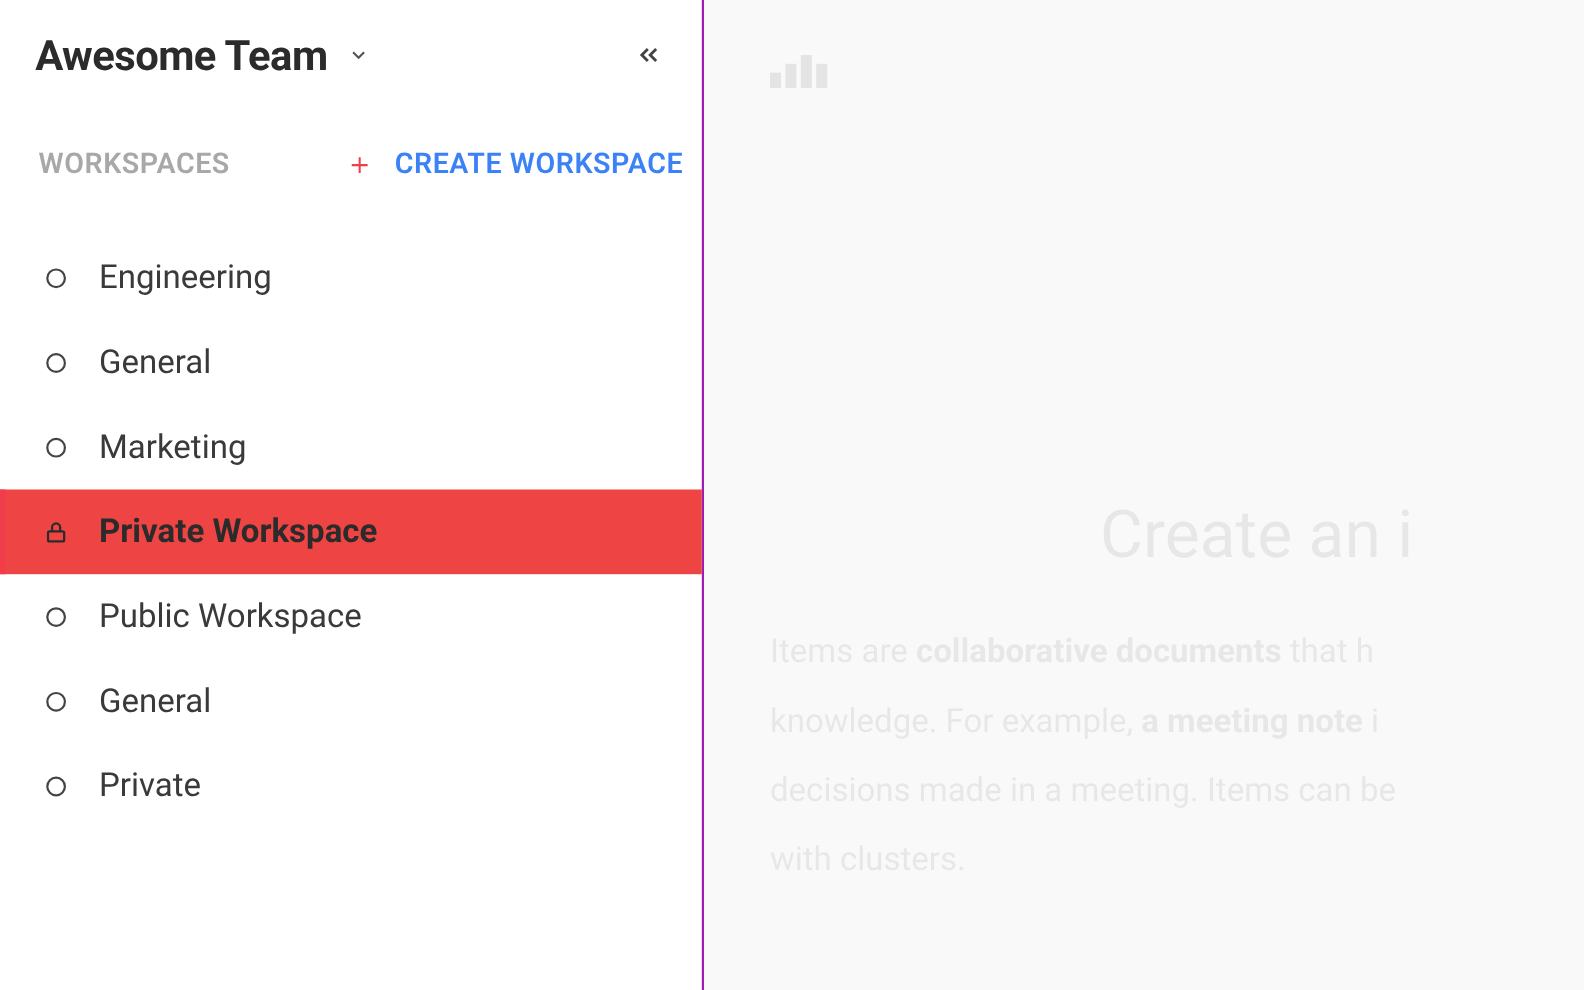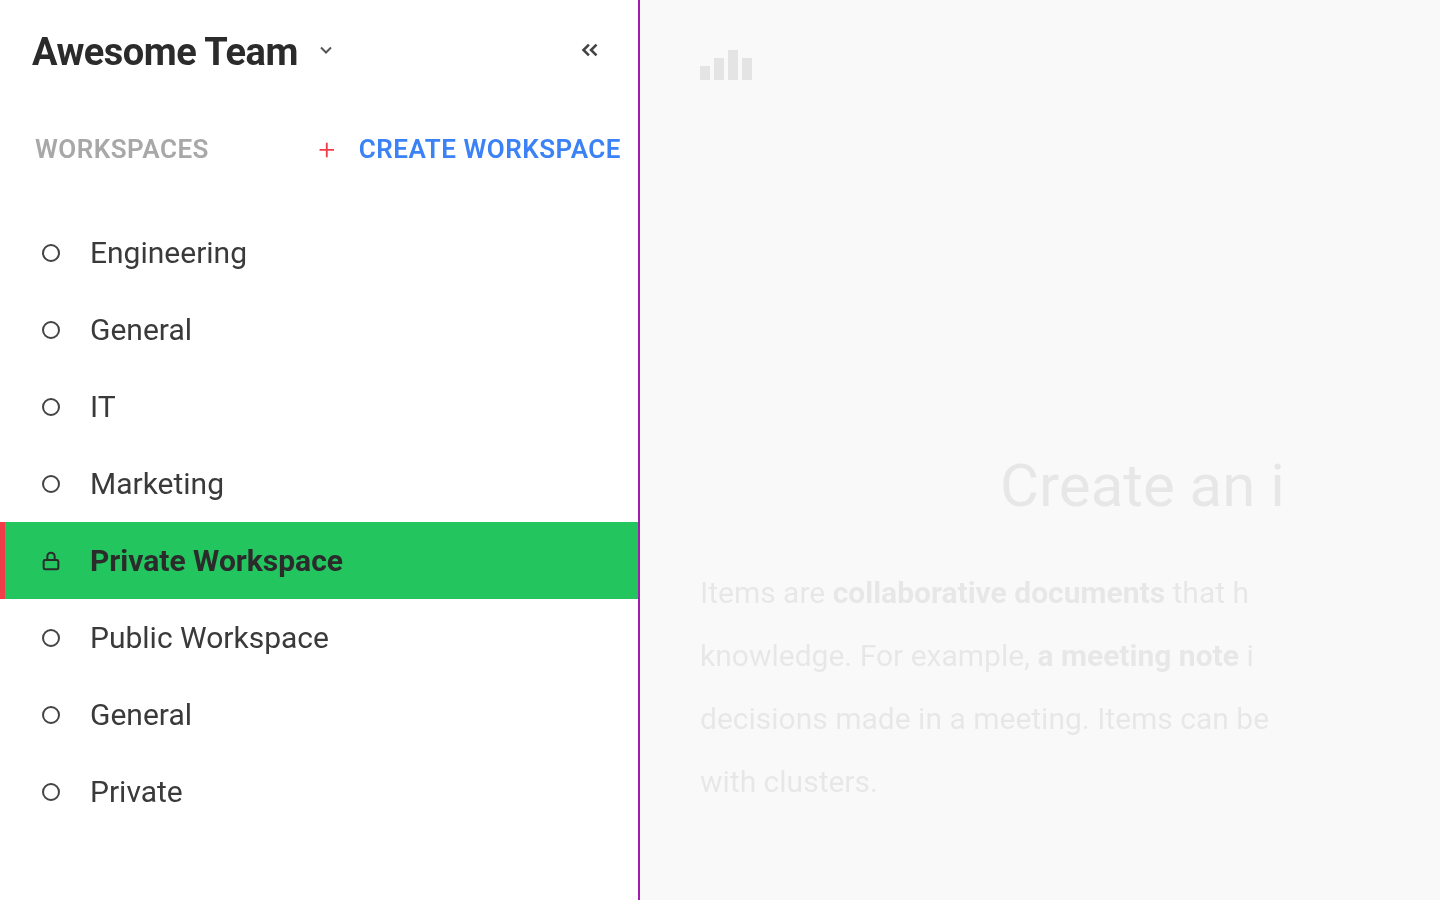--- a/index.html
+++ b/index.html
@@ -104,21 +104,21 @@
   .workspace-item {
     display: flex;
     align-items: center;
     gap: 28px;
     padding: 0 26px 0 40px;
     height: 77px;
     cursor: pointer;
     position: relative;
   }
   .workspace-item.active {
-    background: #22c55e;
+    background: #ef4444;
   }
   .workspace-item.active::before {
     content: "";
     position: absolute;
     left: 0;
     top: 0;
     bottom: 0;
     width: 5px;
     background: #f13c4a;
   }
@@ -239,26 +239,20 @@
         <span class="ws-label">Engineering</span>
       </div>
 
       <div class="workspace-item">
         <span class="ws-icon">
             <span class="circle-icon"></span>
           </span>
         <span class="ws-label">General</span>
       </div>
 
-      <div class="workspace-item">
-        <span class="ws-icon">
-            <span class="circle-icon"></span>
-          </span>
-        <span class="ws-label">IT</span>
-      </div>
 
       <div class="workspace-item">
         <span class="ws-icon">
             <span class="circle-icon"></span>
           </span>
         <span class="ws-label">Marketing</span>
       </div>
 
       <div class="workspace-item active">
         <span class="ws-icon lock-icon">

